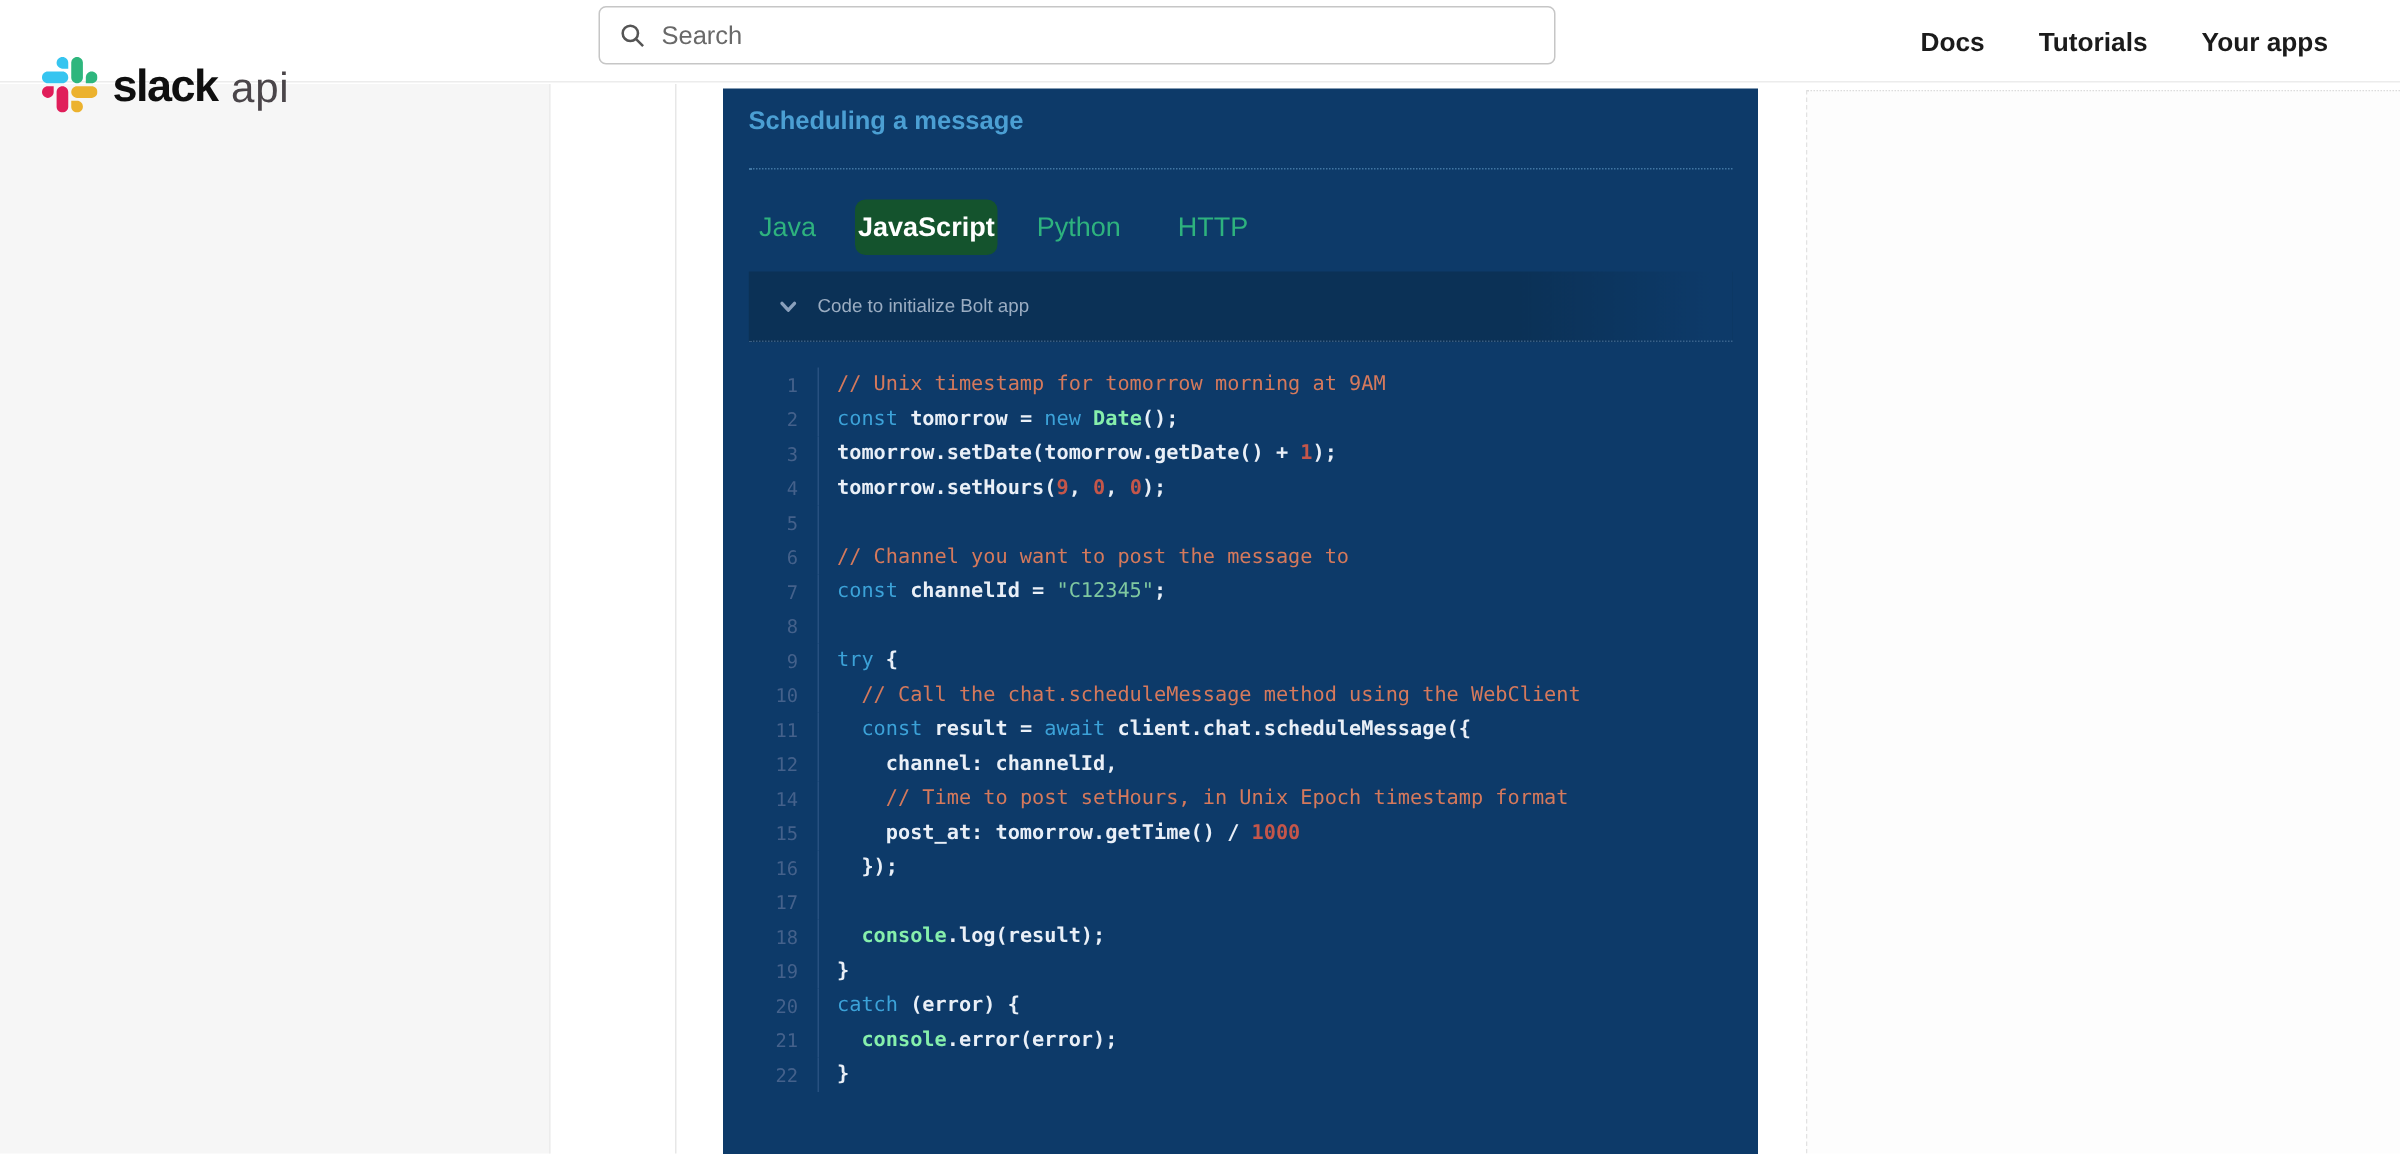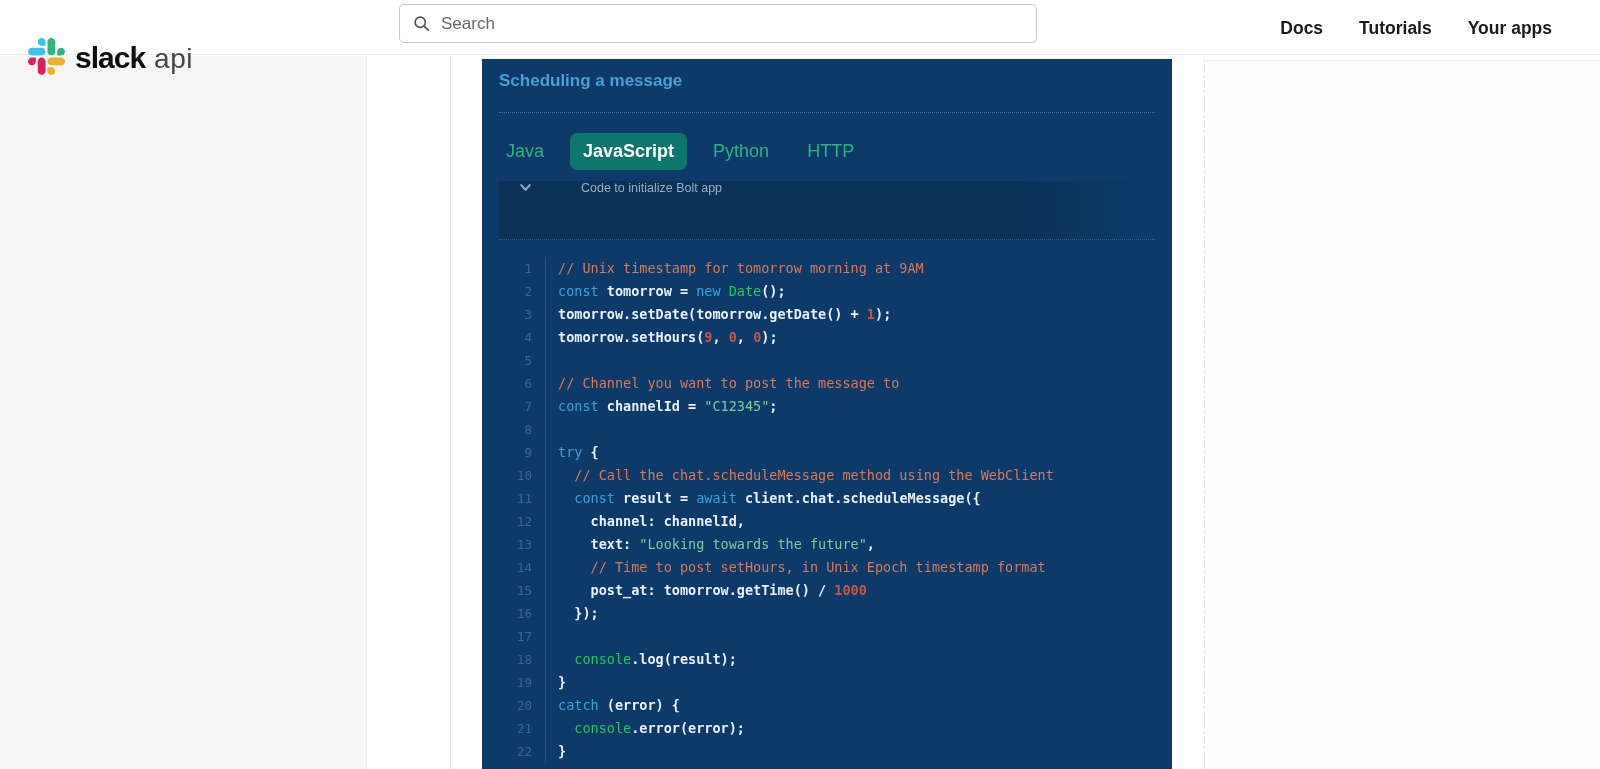--- a/index.html
+++ b/index.html
@@ -45,42 +45,42 @@
            background:#0d3a69; }
   .panel-head { padding:12px 17px 0 17px; }
   .panel-title { font-size:17px; font-weight:bold; color:#4b9fd3;
                  line-height:20px; }
   .panel-sep { margin-top:21px; border-bottom:1px dotted rgba(110,168,212,0.55); }
 
   .tabs { display:flex; align-items:center; gap:14px; margin:20px 17px 0 12px; }
   .tab { border:none; background:transparent; height:37px; padding:0 12px;
          font-size:18px; color:#2eb27e; cursor:pointer; border-radius:7px;
          font-family:"Liberation Sans", sans-serif; }
-  .tab.active { background:#0f766e; color:#ffffff; font-weight:bold;
-                padding:0 13px; }
-
-  .collapse-row { margin:11px 17px 0 17px; height:59px; display:flex;
-                  align-items:flex-start; padding-left:20px; cursor:pointer;
+  .tab.active { background:#14532d; color:#ffffff; font-weight:bold;
+                padding:0 2px; }
+
+  .collapse-row { margin:11px 17px 0 17px; height:47px; display:flex;
+                  align-items:center; padding-left:20px; cursor:pointer;
                   background:linear-gradient(90deg, #0b3156 0%, #0b3156 78%,
                              rgba(11,49,86,0) 98%);
-                  border-bottom:1px dotted rgba(140,175,210,0.35);gap:36px; }
+                  border-bottom:1px dotted rgba(140,175,210,0.35); }
   .collapse-row svg { width:13px; height:13px; flex:0 0 13px; }
   .collapse-label { margin-left:13px; font-size:12.5px; color:#9badc2; }
 
   .code { margin-top:17px; font-family:"DejaVu Sans Mono", monospace;
           font-size:13.5px; }
   .line { display:flex; height:23px; line-height:23px; }
   .ln { flex:0 0 64px; width:64px; text-align:right; padding-right:13px;
         color:#44618b; border-right:1px solid #275080; font-size:12.5px; }
   .lc { padding-left:12px; white-space:pre; color:#e9eff7; font-weight:bold; }
   .tok-plain   { color:#e9eff7; font-weight:bold; }
   .tok-comment { color:#d5795c; font-weight:normal; }
   .tok-kw      { color:#3ca2d8; font-weight:normal; }
   .tok-num     { color:#c4564a; font-weight:bold; }
-  .tok-red     { color:#22c55e; font-weight:normal; }
+  .tok-red     { color:#86efac; font-weight:bold; }
   .tok-str     { color:#7fc8a0; font-weight:normal; }
 </style>
 </head>
 <body>
 
 <div class="header">
   <div class="brand">
     <svg viewBox="0 0 122.8 122.8">
       <path d="M25.8 77.6c0 7.1-5.8 12.9-12.9 12.9S0 84.7 0 77.6s5.8-12.9 12.9-12.9h12.9v12.9z" fill="#E01E5A"></path>
       <path d="M32.3 77.6c0-7.1 5.8-12.9 12.9-12.9s12.9 5.8 12.9 12.9v32.3c0 7.1-5.8 12.9-12.9 12.9s-12.9-5.8-12.9-12.9V77.6z" fill="#E01E5A"></path>
@@ -177,24 +177,20 @@
       </div>
       <div class="line">
         <span class="ln">11</span>
         <span class="lc"><span class="tok-plain">  </span><span class="tok-kw">const</span><span class="tok-plain"> result = </span><span class="tok-kw">await</span><span class="tok-plain"> client.chat.scheduleMessage({</span></span>
       </div>
       <div class="line">
         <span class="ln">12</span>
         <span class="lc"><span class="tok-plain">    channel: channelId,</span></span>
       </div>
       <div class="line">
-        <span class="ln">13</span>
-        <span class="lc"><span class="tok-plain">    text: </span><span class="tok-str">"Looking towards the future"</span><span class="tok-plain">,</span></span>
-      </div>
-      <div class="line">
         <span class="ln">14</span>
         <span class="lc"><span class="tok-plain">    </span><span class="tok-comment">// Time to post setHours, in Unix Epoch timestamp format</span></span>
       </div>
       <div class="line">
         <span class="ln">15</span>
         <span class="lc"><span class="tok-plain">    post_at: tomorrow.getTime() / </span><span class="tok-num">1000</span></span>
       </div>
       <div class="line">
         <span class="ln">16</span>
         <span class="lc"><span class="tok-plain">  });</span></span>

